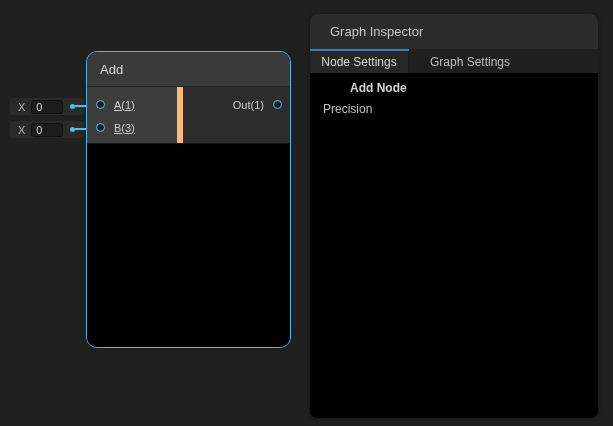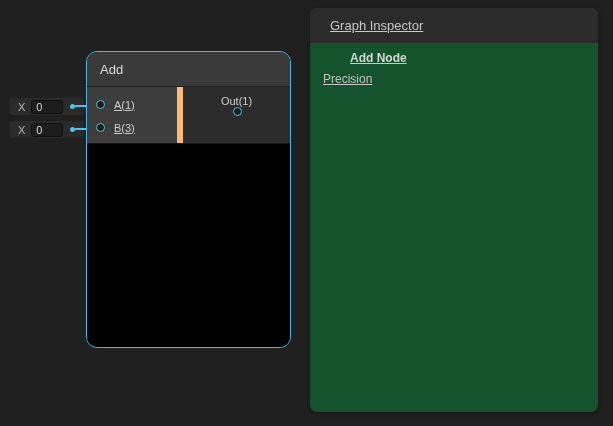--- a/index.html
+++ b/index.html
@@ -70,42 +70,41 @@
     width: 96px; background: #3d3d3d;
     border-right: 6px solid #fdba74;
     padding-top: 6px;
     text-decoration: underline;
   }
   .outputs-col {
     flex: 1; background: #2c2c2c;
     padding-top: 6px;
   }
   .port-row { height: 23px; display: flex; align-items: center; }
-  .port-row.out { justify-content: flex-end; flex-direction: column; }
+  .port-row.out { justify-content: flex-end; }
   .port-circle {
     width: 9px; height: 9px; border-radius: 50%;
     border: 1.5px solid #4fc6de;
     background: #1b1b1b;
     flex: none;
   }
   .inputs-col .port-circle { margin-left: 9px; margin-right: 9px; }
   .outputs-col .port-circle { margin-right: 8px; margin-left: 9px; }
   .port-label { font-size: 11px; color: #cdcdcd; }
   .node-preview { flex: 1; background: #000000; border-top: 1px solid #151515; }
 
   
   .inspector {
     position: absolute;
-    left: 310px; top: 8px;
+    left: 310px; top: 14px;
     width: 288px; height: 404px;
-    background: #14532d;
+    background: #000000;
     border-radius: 7px;
     overflow: hidden;
     box-shadow: 0 1px 4px rgba(0,0,0,0.35);
-    text-decoration: underline;
   }
   .inspector-header {
     height: 35px;
     background: #2b2b2b;
     display: flex; align-items: center;
   }
   .inspector-header .inspector-title { font-size: 13px; color: #c6c6c6; margin-left: 20px; }
   .tabbar {
     position: relative;
     height: 24px;
@@ -191,20 +190,29 @@
         </div>
       </div>
     </div>
     <div class="node-preview"></div>
   </div>
 
   <div class="inspector">
     <div class="inspector-header">
       <span class="inspector-title">Graph Inspector</span>
     </div>
+    <div class="tabbar">
+      <div class="tab-accent"></div>
+      <div class="tab active">
+        <span>Node Settings</span>
+      </div>
+      <div class="tab inactive">
+        <span>Graph Settings</span>
+      </div>
+    </div>
     <div class="inspector-content">
       <div class="section-title">Add Node</div>
       <div class="field-row">
         <span class="field-label">Precision</span>
       </div>
     </div>
   </div>
 
 </div>
 

